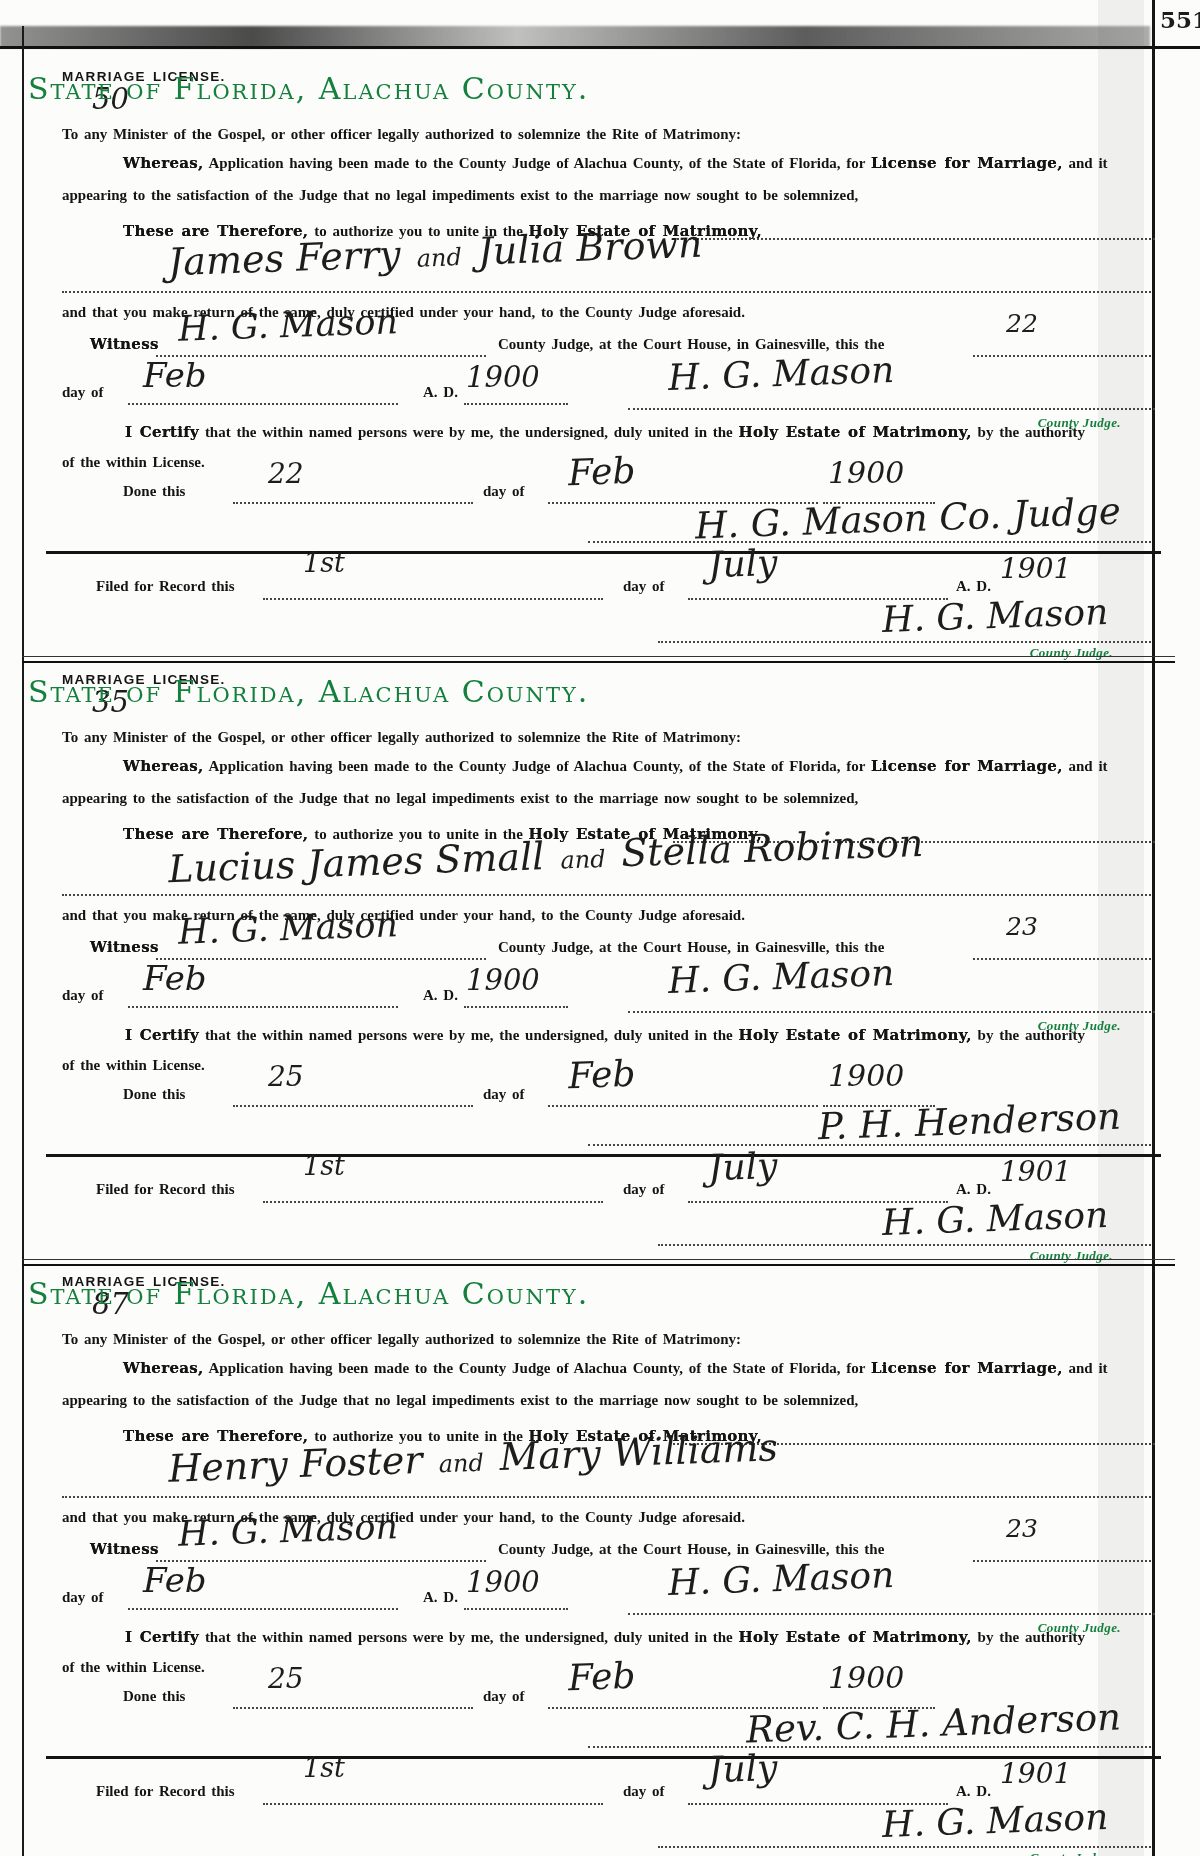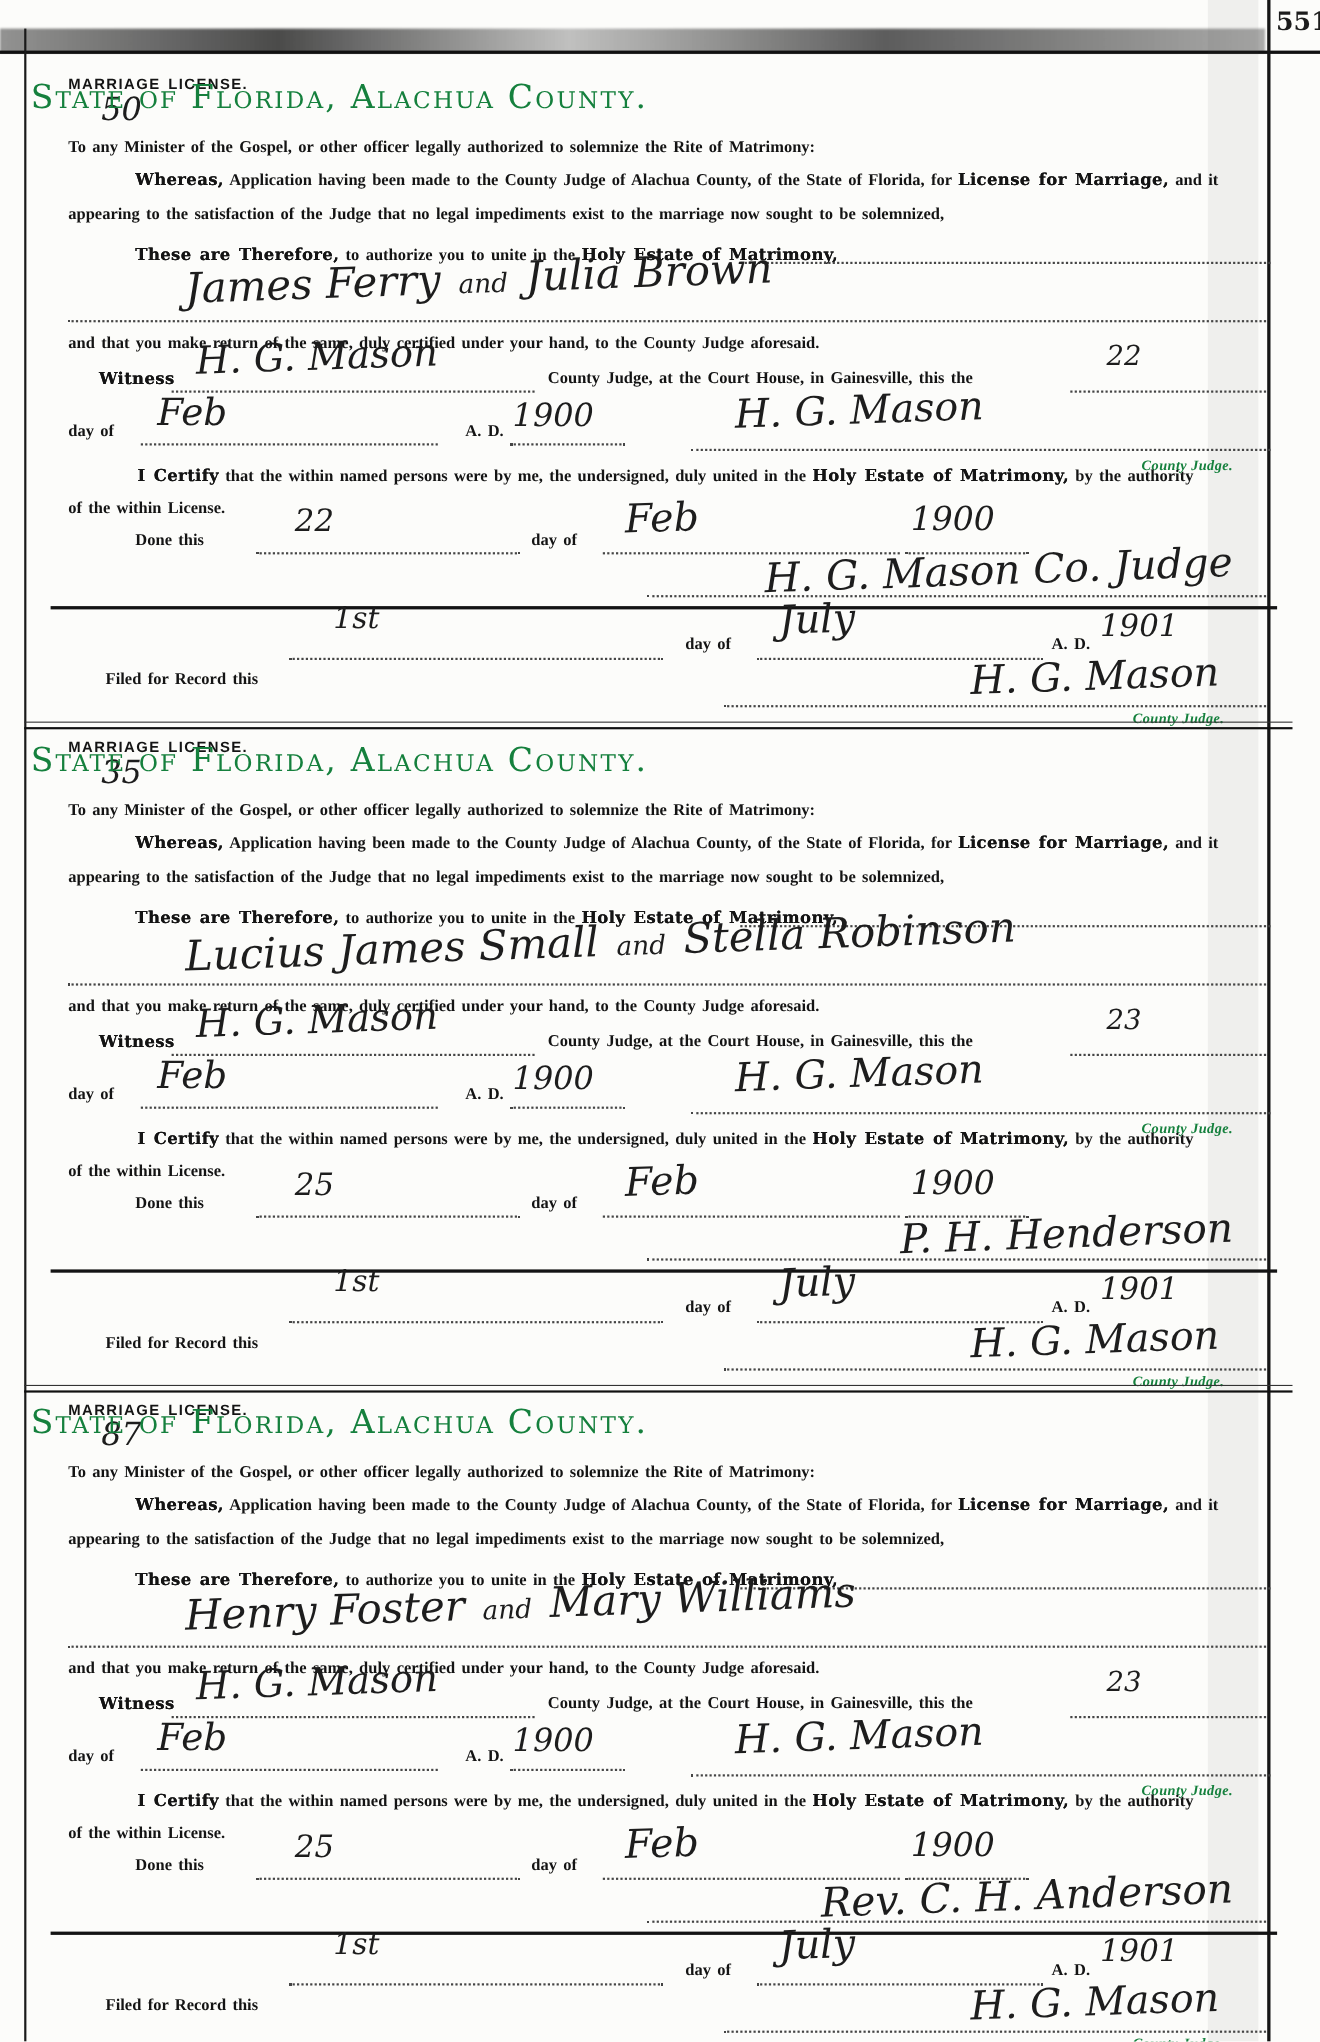--- a/index.html
+++ b/index.html
@@ -68,21 +68,21 @@
   .done-day-dot{left:205px;width:240px;top:447px;}
   .done-dayof{left:455px;top:427px;}
   .done-month{left:540px;top:396px;font-size:36px;}
   .done-month-dot{left:520px;width:270px;top:447px;}
   .done-year{left:800px;top:400px;font-size:30px;}
   .done-year-dot{left:795px;width:112px;top:447px;}
   .officiant-sig{right:42px;top:442px;font-size:37px;}
   .officiant-dot{left:560px;right:12px;top:486px;}
   .mid-rule{position:absolute;left:18px;right:2px;top:496px;height:3px;background:#141414;}
 
-  .filed-label{left:68px;top:522px;margin-top:32px;}
+  .filed-label{left:68px;top:522px;}
   .filed-day{left:275px;top:492px;font-size:27px;}
   .filed-day-dot{left:235px;width:340px;top:543px;}
   .filed-dayof{left:595px;top:522px;}
   .filed-month{left:680px;top:488px;font-size:36px;}
   .filed-month-dot{left:660px;width:260px;top:543px;}
   .filed-ad{left:928px;top:522px;}
   .filed-year{left:972px;top:497px;font-size:28px;}
   .filed-sig{right:55px;top:540px;font-size:36px;}
   .filed-dot{left:630px;right:12px;top:586px;}
   .filed-cj{right:50px;top:590px;}

